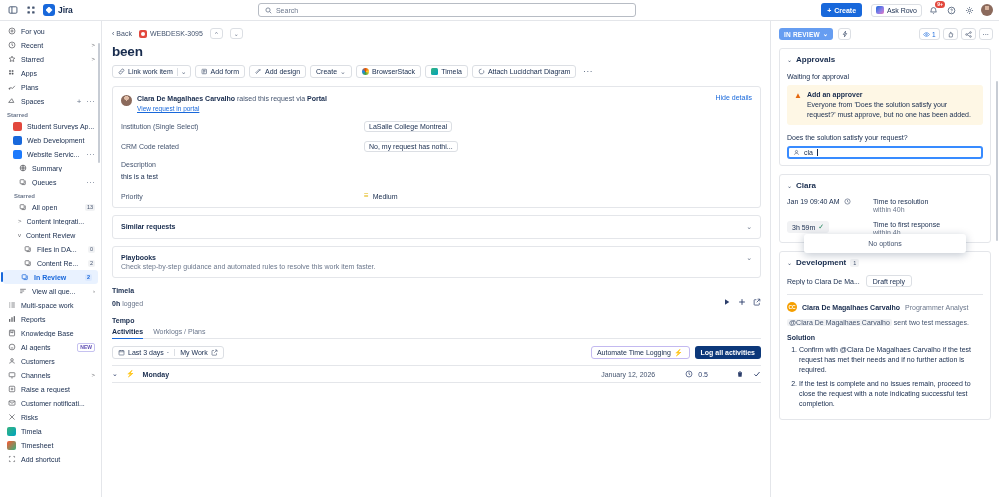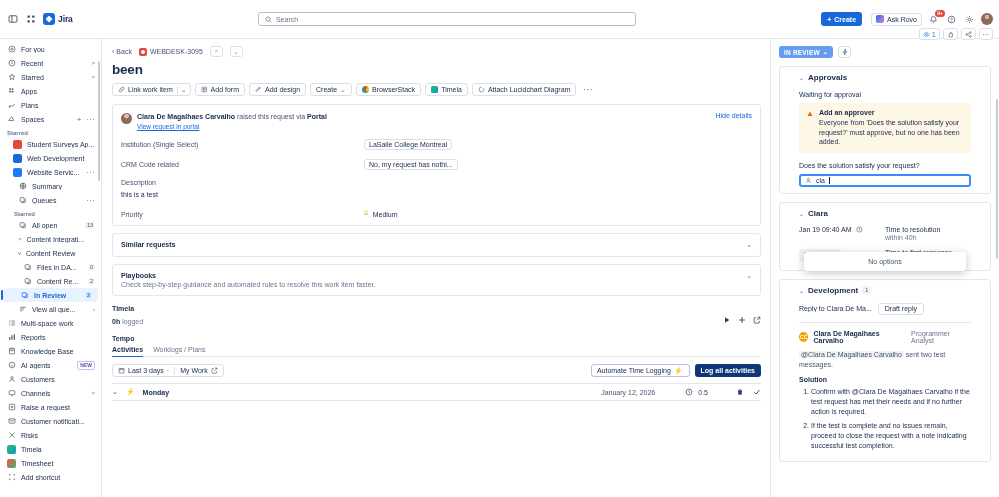--- a/index.html
+++ b/index.html
@@ -8,21 +8,21 @@
     font-family: "Liberation Sans", sans-serif;
     font-size: 7.5px;
     color:#172b4d;
     background:#fff;
     -webkit-font-smoothing: antialiased;
   }
   .app { width:999px; height:497px; display:flex; flex-direction:column; }
 
   
   .topnav {
-    height:39px; min-height:21px; display:flex; align-items:center;
+    height:21px; min-height:21px; display:flex; align-items:center;
     background:#fff; border-bottom:1px solid #e4e6ea; padding:0 6px; gap:5px;
   }
   .tn-icon { width:13px; height:13px; display:flex; align-items:center; justify-content:center; color:#44546f; border-radius:3px; cursor:pointer; }
   .tn-icon svg { display:block; }
   .jira-logo { display:flex; align-items:center; gap:3px; margin-left:1px; cursor:pointer; }
   .jira-mark { width:12px; height:12px; background:#1868db; border-radius:3px; position:relative; display:flex; align-items:center; justify-content:center; }
   .jira-mark:after { content:""; width:7px; height:7px; background:#fff; clip-path: polygon(50% 0%, 100% 50%, 50% 100%, 0% 50%); transform:rotate(0deg); }
   .jira-name { font-size:8.5px; font-weight:600; color:#172b4d; letter-spacing:-0.1px; }
   .searchwrap { flex:1; display:flex; justify-content:center; padding:0 10px; }
   .searchbox {
@@ -128,21 +128,21 @@
   .day-name { font-weight:700; }
   .day-date { margin-left:auto; color:#44546f; }
   .day-hours { display:flex; align-items:center; gap:5px; margin-left:30px; color:#2c3e6b; }
   .day-actions { display:flex; align-items:center; gap:9px; margin-left:28px; color:#2c3e6b; }
 
   
   .right { width:229px; min-width:229px; border-left:1px solid #e4e6ea; padding:7px 8px 0 8px; position:relative; overflow:hidden; }
   .status-row { display:flex; align-items:center; gap:5px; }
   .status-chip { background:#669df1; color:#fff; font-size:6.5px; font-weight:700; border-radius:3px; height:12px; display:flex; align-items:center; gap:3px; padding:0 5px; cursor:pointer; letter-spacing:.2px; }
   .bolt-btn { width:13px; height:12px; border:1px solid #dcdfe4; border-radius:3px; display:flex; align-items:center; justify-content:center; color:#44546f; cursor:pointer; }
-  .rcard { border:1px solid #e4e6ea; border-radius:3px; margin-top:8px; padding:6px 19px; }
+  .rcard { border:1px solid #e4e6ea; border-radius:3px; margin-top:8px; padding:6px 7px; }
   .rc-head { display:flex; align-items:center; gap:4px; cursor:pointer; }
   .rc-chev { color:#44546f; font-size:6px; }
   .rc-title { font-size:8px; font-weight:700; color:#172b4d; }
   .rc-badge { font-size:5.5px; background:#f1f2f4; color:#44546f; border-radius:2px; padding:0 3px; line-height:8px; }
   .wfa { font-size:7px; color:#172b4d; margin-top:9px; }
   .warnbox { background:#fef7e5; border-radius:3px; padding:6px 7px; margin-top:5px; display:flex; gap:5px; }
   .warn-ic { color:#e56910; font-size:8px; line-height:9px; }
   .warn-title { font-size:7px; font-weight:700; color:#172b4d; }
   .warn-body { font-size:7px; color:#172b4d; line-height:9.5px; margin-top:2px; }
   .qlabel { font-size:7px; color:#172b4d; margin-top:9px; }

